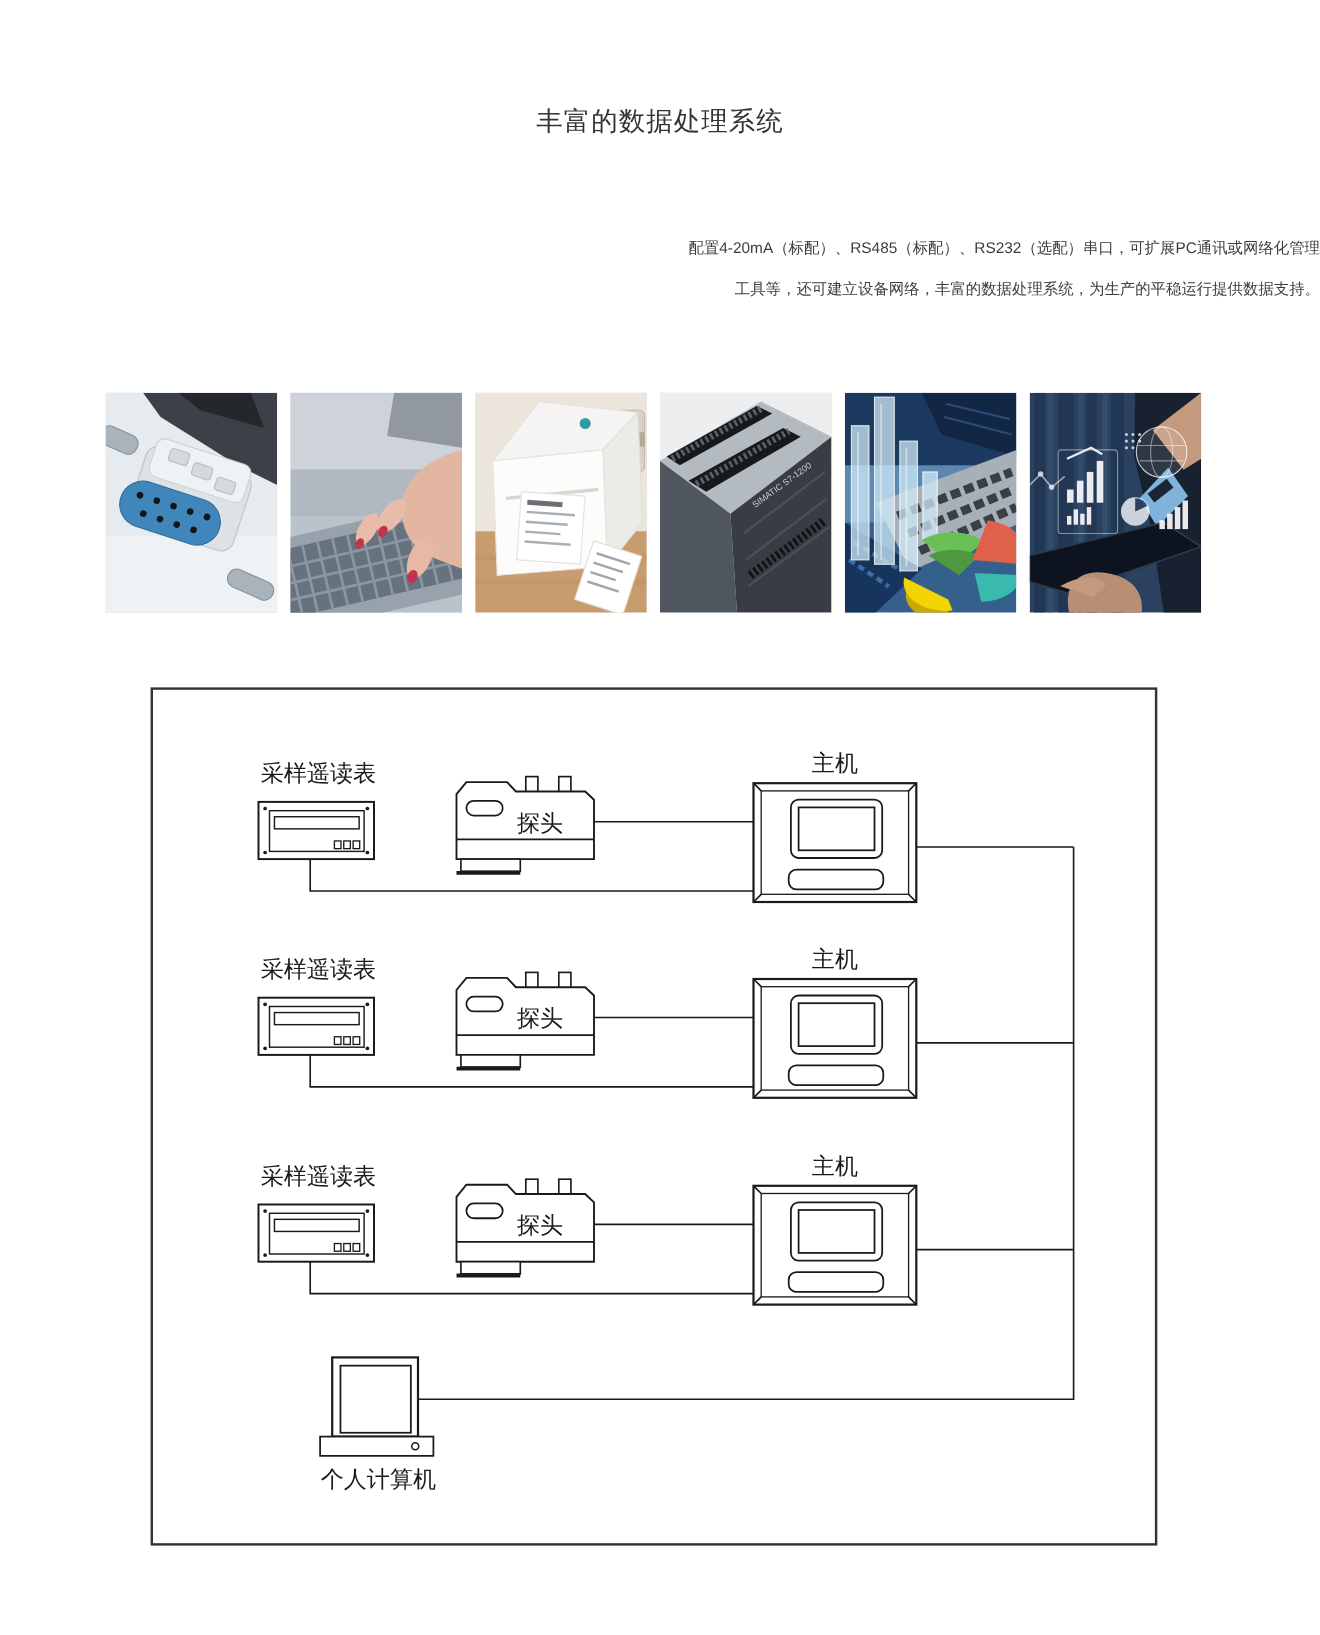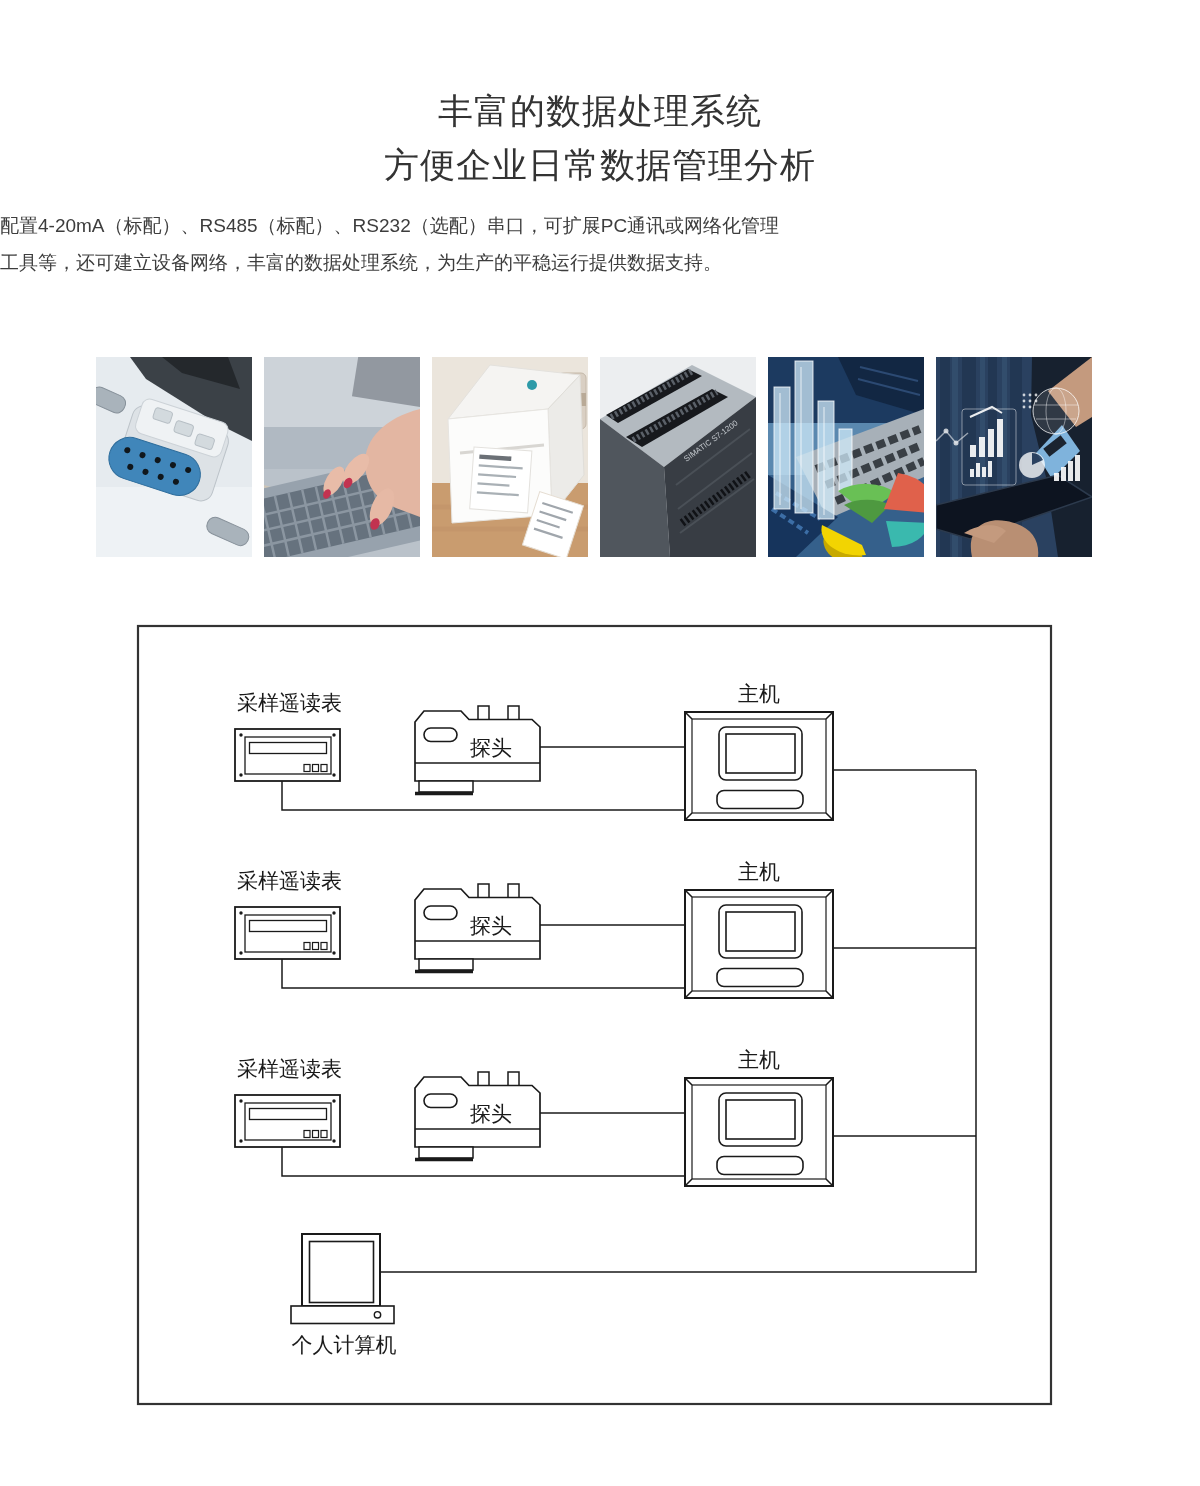--- a/index.html
+++ b/index.html
@@ -1,38 +1,37 @@
 <!DOCTYPE html>
 <html><head>
 <meta charset="utf-8">
 <style>
   html,body{margin:0;padding:0;background:#ffffff;}
   body{width:1200px;height:1486px;position:relative;overflow:hidden;
        font-family:"Liberation Sans","DejaVu Sans",sans-serif;}
   .page{position:absolute;left:0;top:0;width:1200px;height:1486px;background:#fff;}
   .titles{position:absolute;top:84px;left:0;width:1200px;text-align:center;
-          font-size:35px;line-height:54px;color:#333;letter-spacing:1px;}
-  .desc{position:absolute;top:207px;left:0;width:1200px;text-align:left;
-        font-size:19px;line-height:37px;color:#3d3d3d;}
+          font-size:24px;line-height:54px;color:#333;letter-spacing:1px;}
+  .desc{position:absolute;top:207px;left:0;width:1200px;text-align:right;
+        font-size:14px;line-height:37px;color:#3d3d3d;}
   .gallery{position:absolute;top:357px;left:96px;display:flex;gap:12px;}
   .tile{width:156px;height:200px;overflow:hidden;flex:0 0 auto;background:#dde2e6;}
   .tile svg{display:block;width:156px;height:200px;}
   svg.diagram{position:absolute;left:0;top:0;width:1200px;height:1486px;}
   .dlabel{font-family:"Liberation Sans","DejaVu Sans",sans-serif;font-size:21px;fill:#1a1a1a;}
   .wire{stroke:#1a1a1a;stroke-width:1.5;fill:none;}
   .dev{stroke:#1a1a1a;fill:#ffffff;}
 </style>
 </head>
 <body>
 
 <div class="page">
 
   <div class="titles">
     <div>丰富的数据处理系统</div>
-    <div>方便企业日常数据管理分析</div>
   </div>
   <div class="desc">
     <div>配置4-20mA（标配）、RS485（标配）、RS232（选配）串口，可扩展PC通讯或网络化管理</div>
     <div>工具等，还可建立设备网络，丰富的数据处理系统，为生产的平稳运行提供数据支持。</div>
   </div>
 
   <div class="gallery">
 
     <div class="tile">
       <svg viewBox="0 0 156 200">

